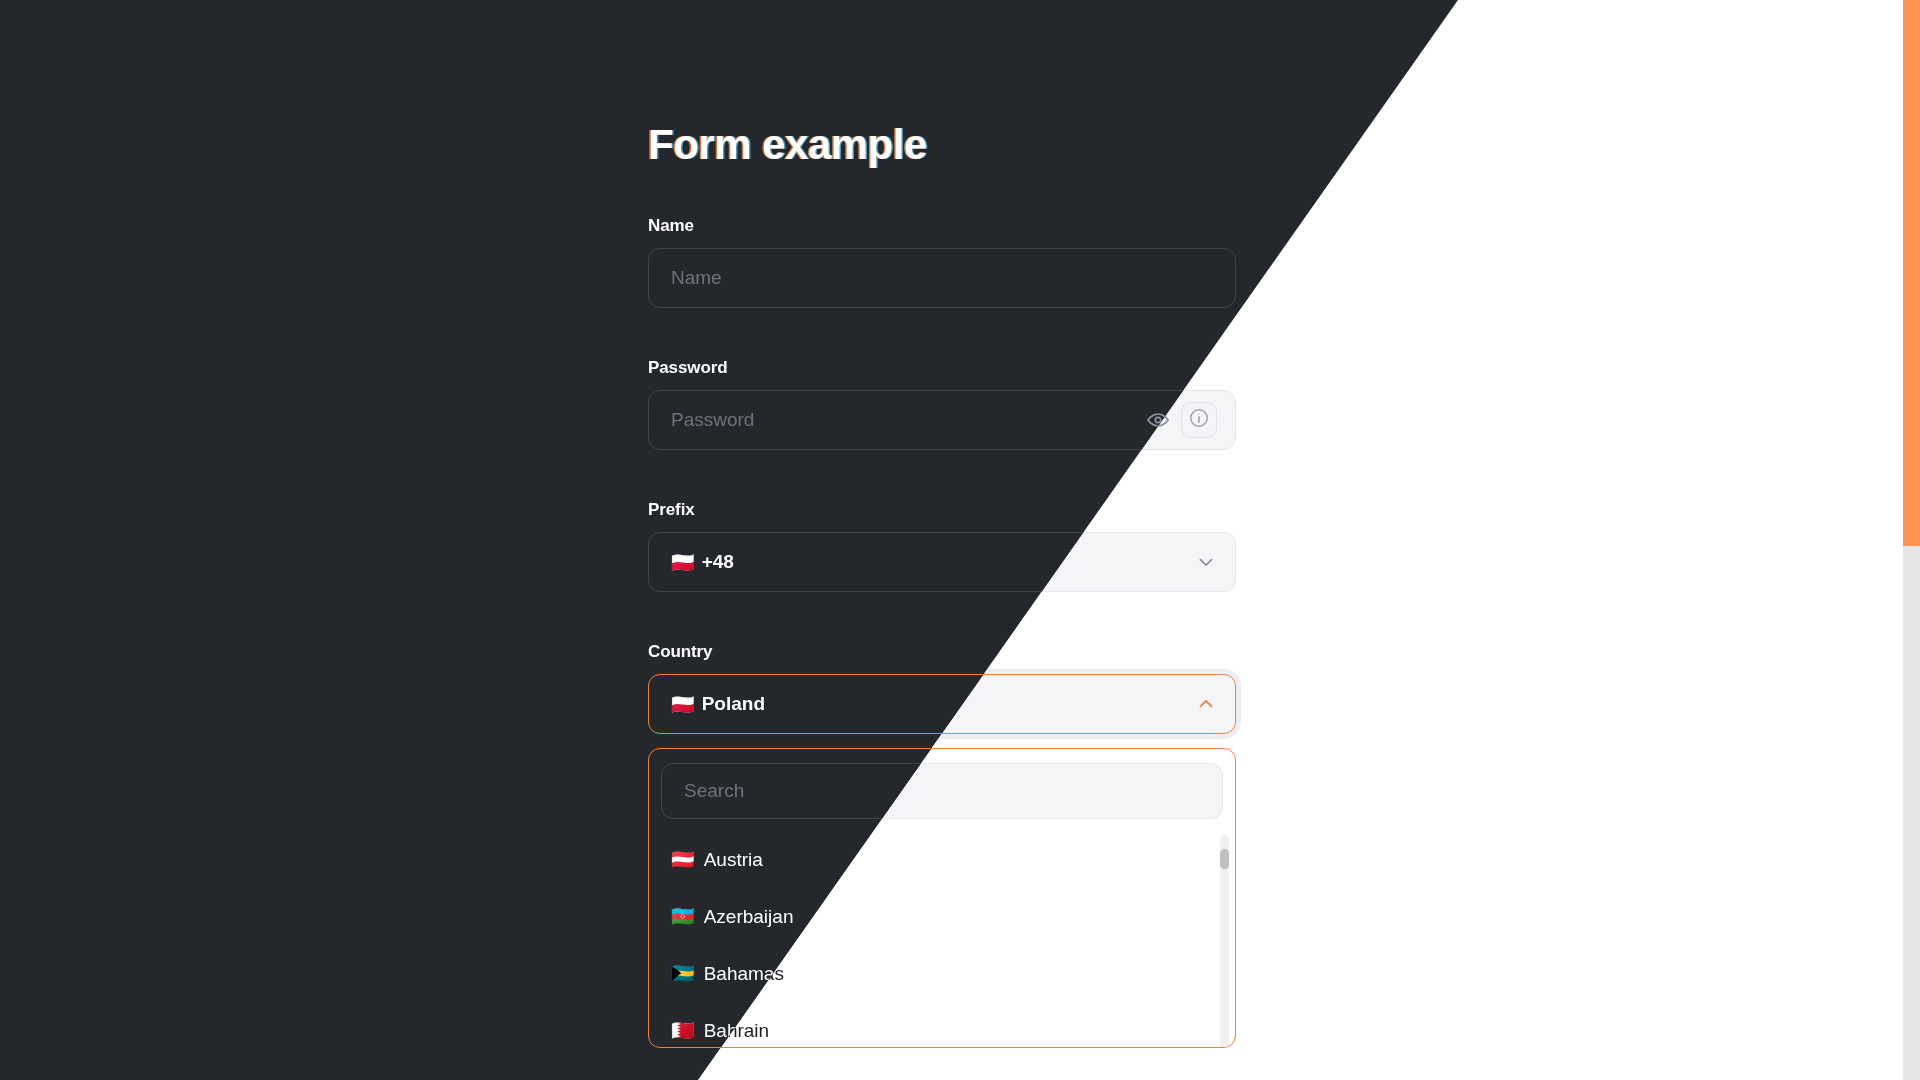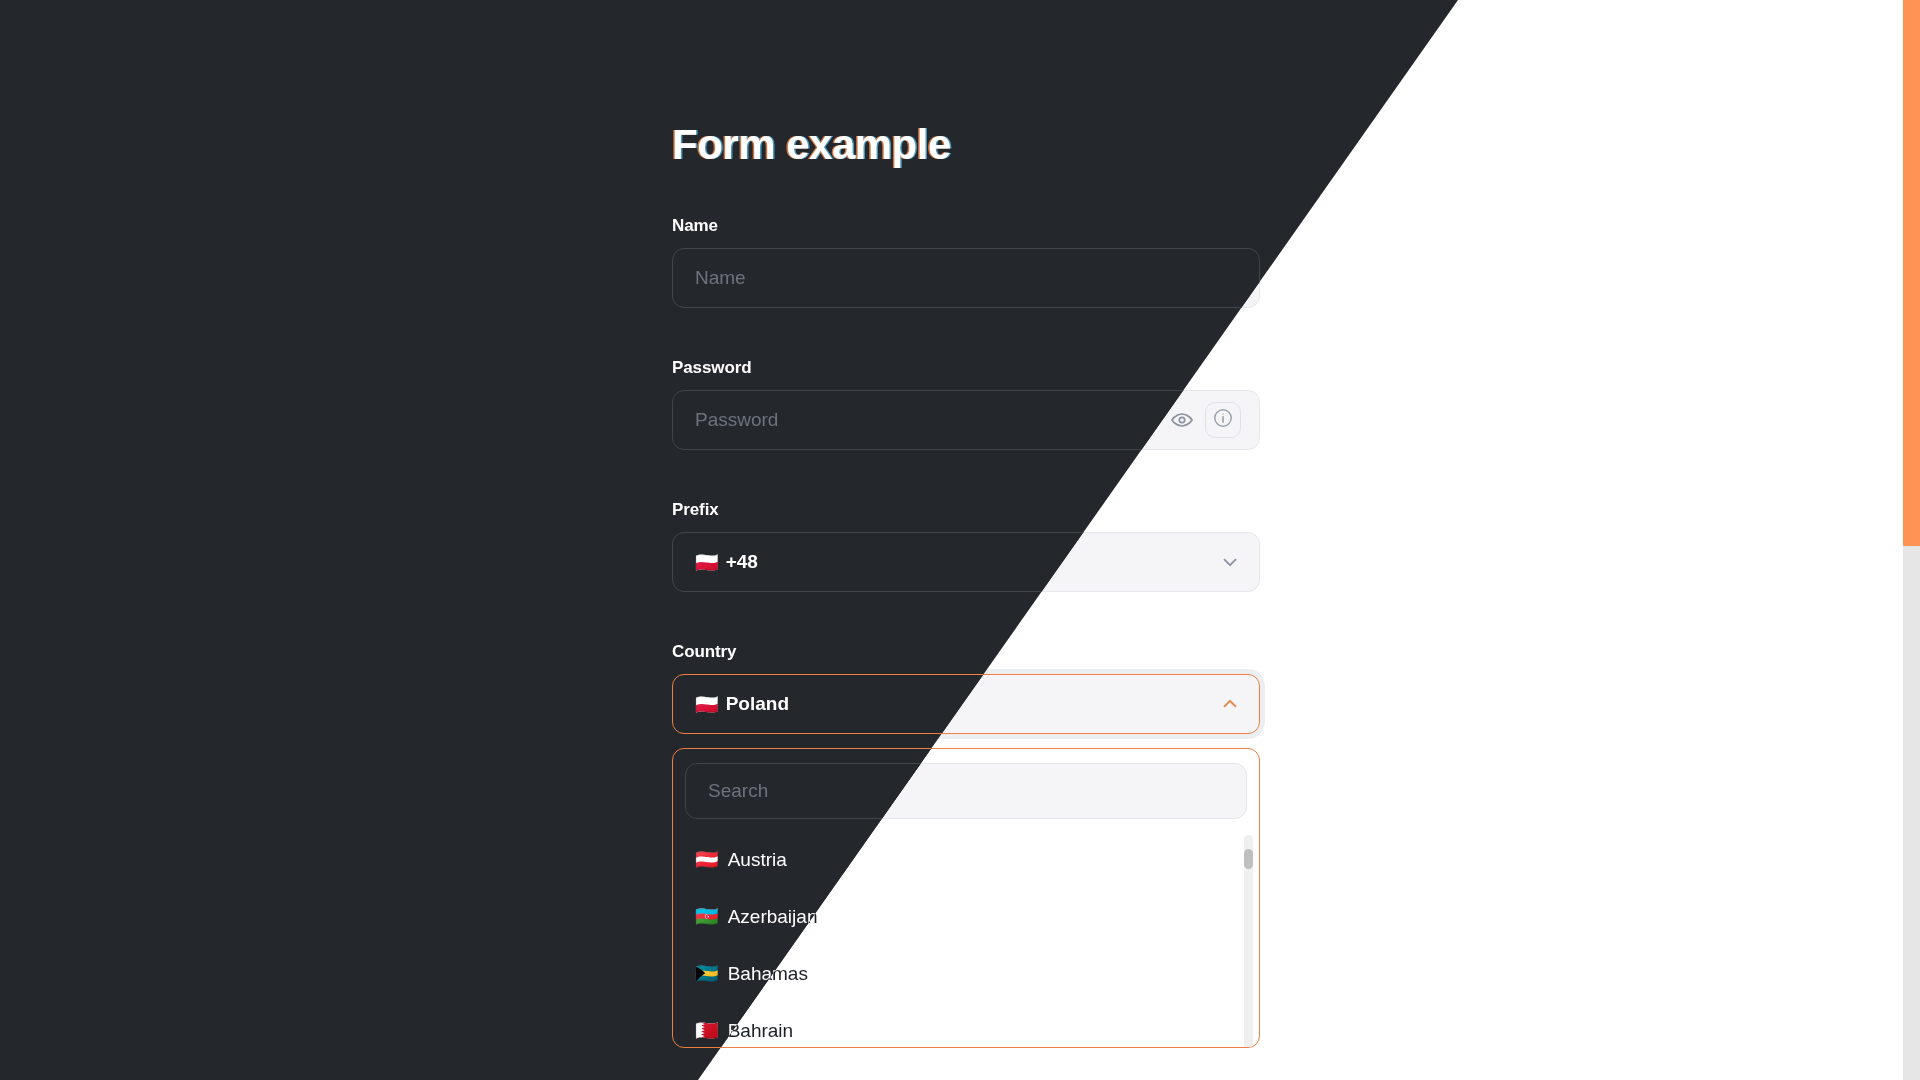--- a/index.html
+++ b/index.html
@@ -32,21 +32,21 @@
   
   .layer.dark {
     background: #24272c;
     -webkit-clip-path: polygon(0 0, 1458px 0, 698px 1080px, 0 1080px);
     clip-path: polygon(0 0, 1458px 0, 698px 1080px, 0 1080px);
   }
 
   
   .form {
     position: absolute;
-    left: 672px;
+    left: 648px;
     top: 0;
     width: 588px;
   }
 
   .title {
     font-size: 42px;
     font-weight: 800;
     letter-spacing: -0.5px;
     line-height: 1;
     margin-top: 124px;

